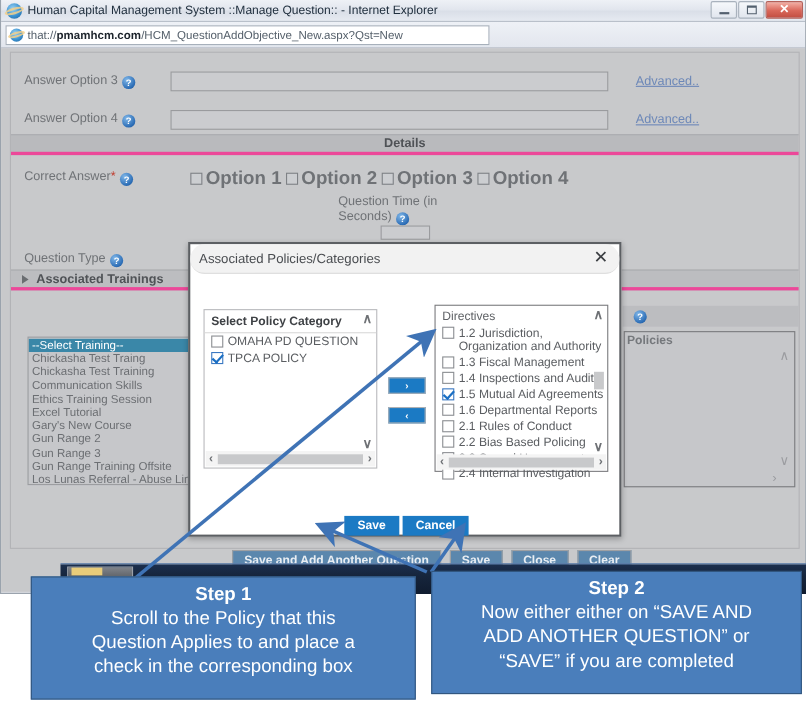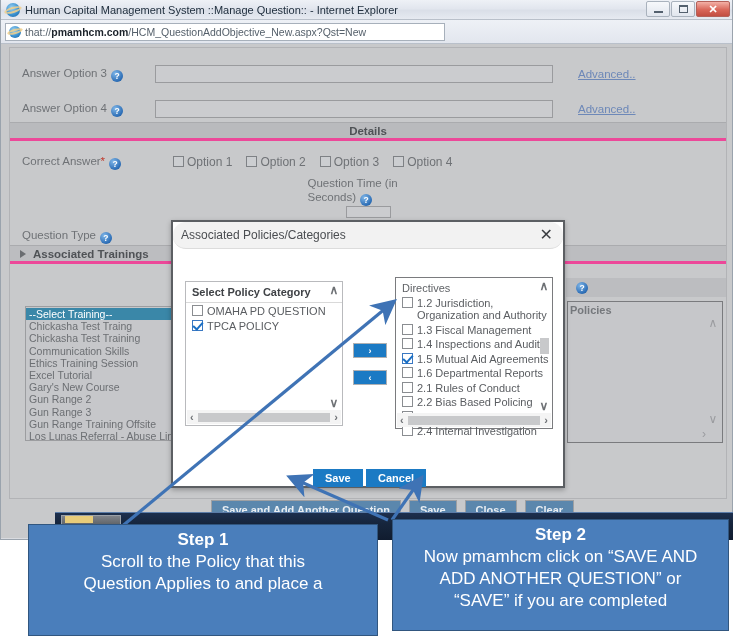--- a/index.html
+++ b/index.html
@@ -191,21 +191,21 @@
   }
 
   .cb {
     display: inline-block;
     width: 11px; height: 11px;
     border: 1px solid #7e8185;
     background: #ccced1;
     vertical-align: -1px;
     margin-right: 3px;
   }
-  .opt-group { font-size: 12px; color: #6f7276; display: flex; gap: 14px; }
+  .opt-group { font-size: 17px; color: #6f7276; display: flex; gap: 4px; font-weight: bold; }
 
   
   #trainings-list {
     position: absolute;
     left: 24px; top: 262px;
     width: 150px; height: 135px;
     background: #c6c7ca;
     border: 1px solid #9c9da0;
     overflow: hidden;
     font-size: 10.5px;
@@ -625,21 +625,22 @@
     </defs>
     <line x1="120" y1="528" x2="392" y2="303" stroke="#3f73b5" stroke-width="3.2" marker-end="url(#ah)"></line>
     <line x1="388" y1="520" x2="292" y2="478" stroke="#3f73b5" stroke-width="3.2" marker-end="url(#ah)"></line>
     <line x1="392" y1="520" x2="420" y2="480" stroke="#3f73b5" stroke-width="3.2" marker-end="url(#ah)"></line>
   </svg>
 
   <div class="callout" id="callout-1">
     <div class="hd">Step 1</div>
     <div>Scroll to the Policy that this</div>
     <div>Question Applies to and place a</div>
+    <div>check in the corresponding box</div>
   </div>
   <div class="callout" id="callout-2">
     <div class="hd">Step 2</div>
-    <div>Now pmamhcm click on “SAVE AND</div>
+    <div>Now either either on “SAVE AND</div>
     <div>ADD ANOTHER QUESTION” or</div>
     <div>“SAVE” if you are completed</div>
   </div>
 
 </div>
 
 </body></html>

